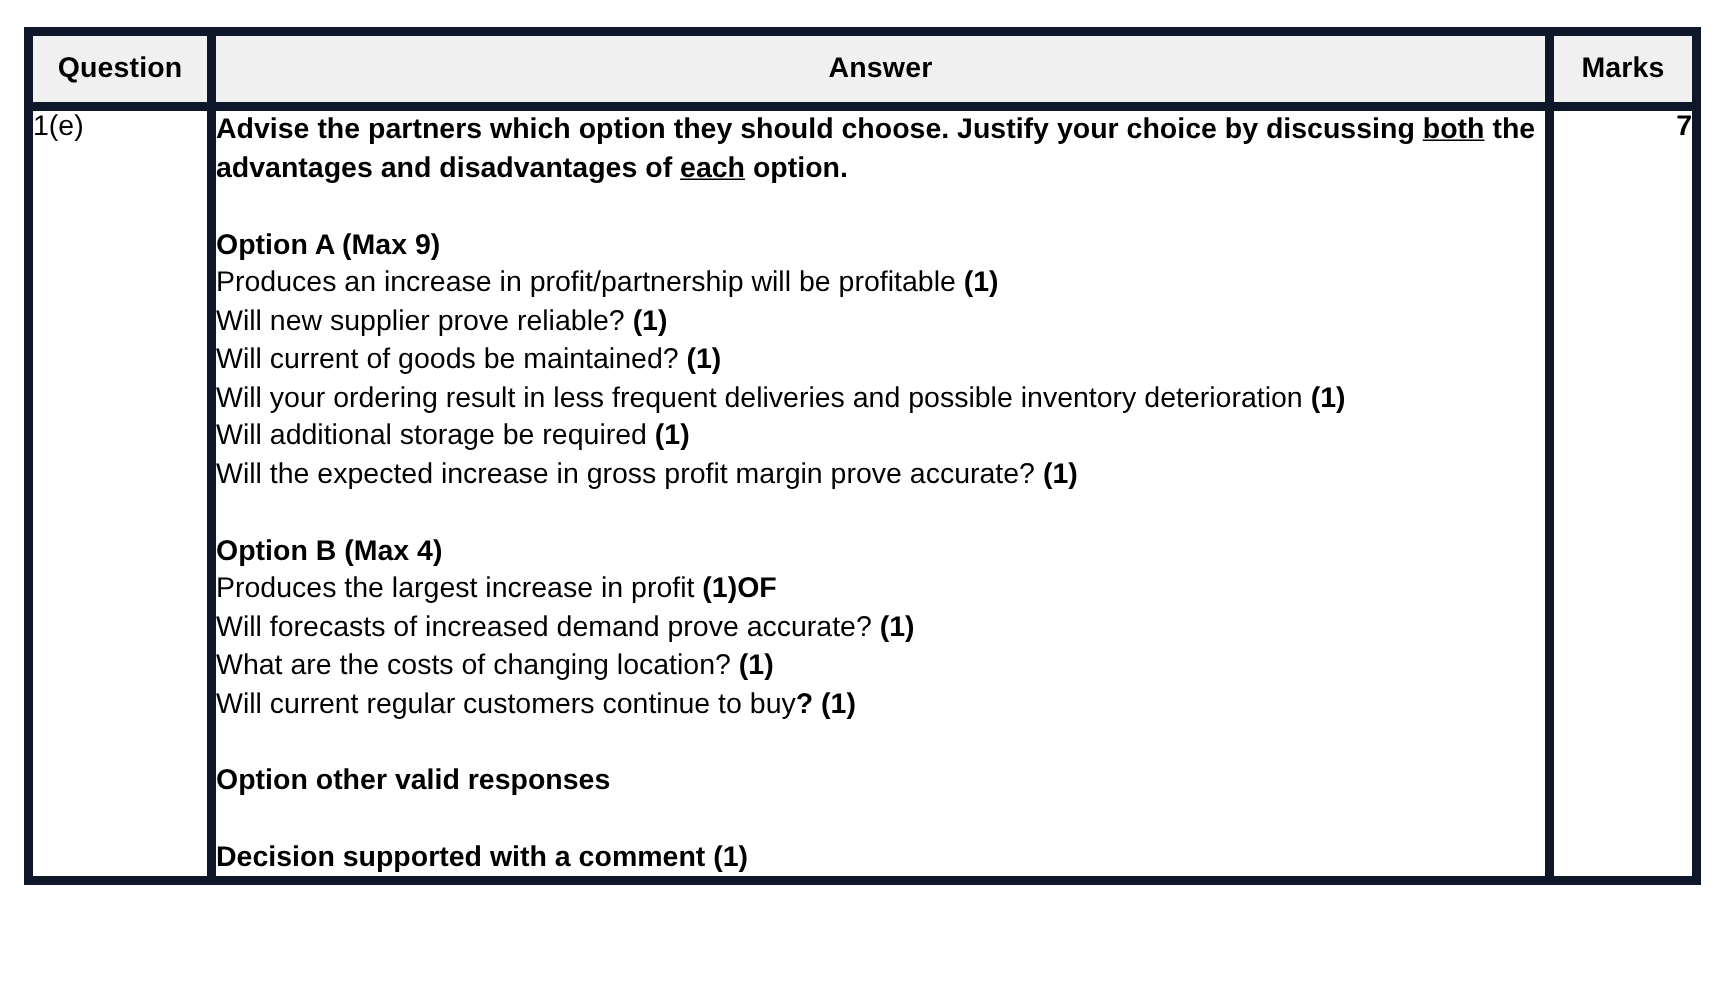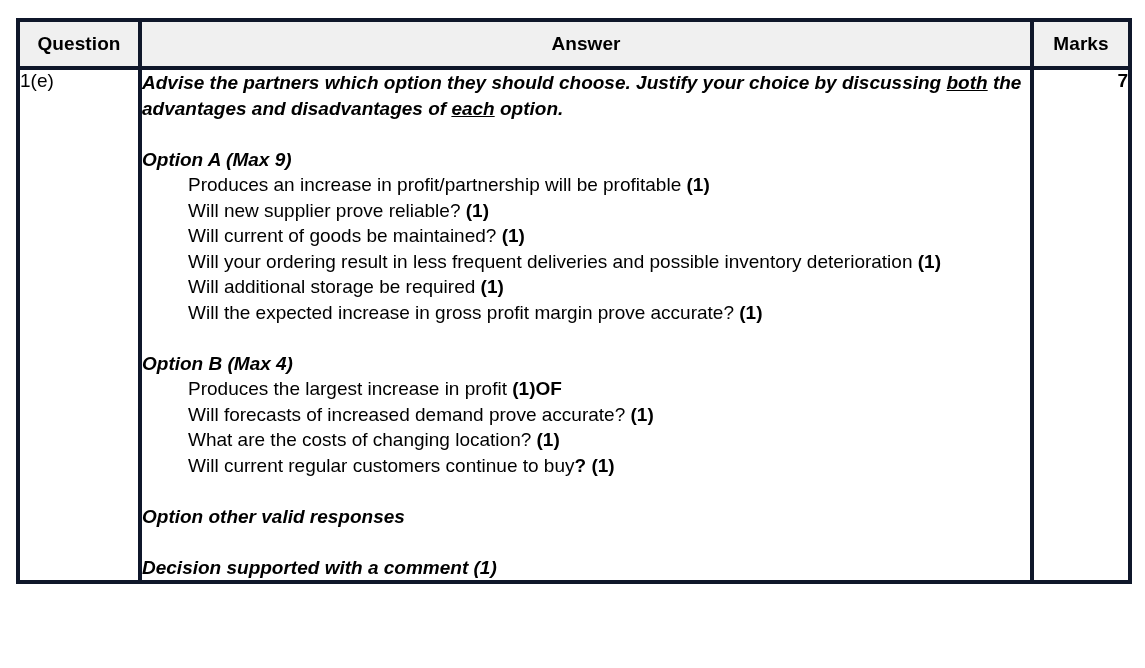--- a/index.html
+++ b/index.html
@@ -27,21 +27,21 @@
     position: absolute;
     left: 16px;
     top: 18px;
     width: 1112px;
     border-collapse: collapse;
     table-layout: fixed;
   }
 
   table.marks-table th,
   table.marks-table td {
-    border: 4px solid #0f172a;
+    border: 6px solid #0f172a;
     vertical-align: top;
     padding: 0;
   }
 
   
   table.marks-table thead th {
     background: #f0f0f0;
     height: 44px;
     font-size: 19px;
     font-weight: bold;
@@ -68,22 +68,22 @@
   td.cell-marks {
     text-align: right;
     font-size: 19px;
     font-weight: bold;
     padding-top: 12px;
     padding-right: 14px;
   }
 
   
   .ans-line { white-space: normal; }
-  .ans-line.bold  { font-weight: bold; font-style: italic; }
-  .ans-line.plain { font-weight: normal; padding-left: 46px; }
+  .ans-line.bold  { font-weight: bold; }
+  .ans-line.plain { font-weight: normal; }
   .ans-line b { font-weight: bold; }
   .ans-line u { text-decoration: underline; }
 
   .spacer { height: 25.5px; line-height: 25.5px; font-size: 19px; }
 
   .heading-block {
     font-weight: bold;
     line-height: 25.5px;
   }
 </style>

